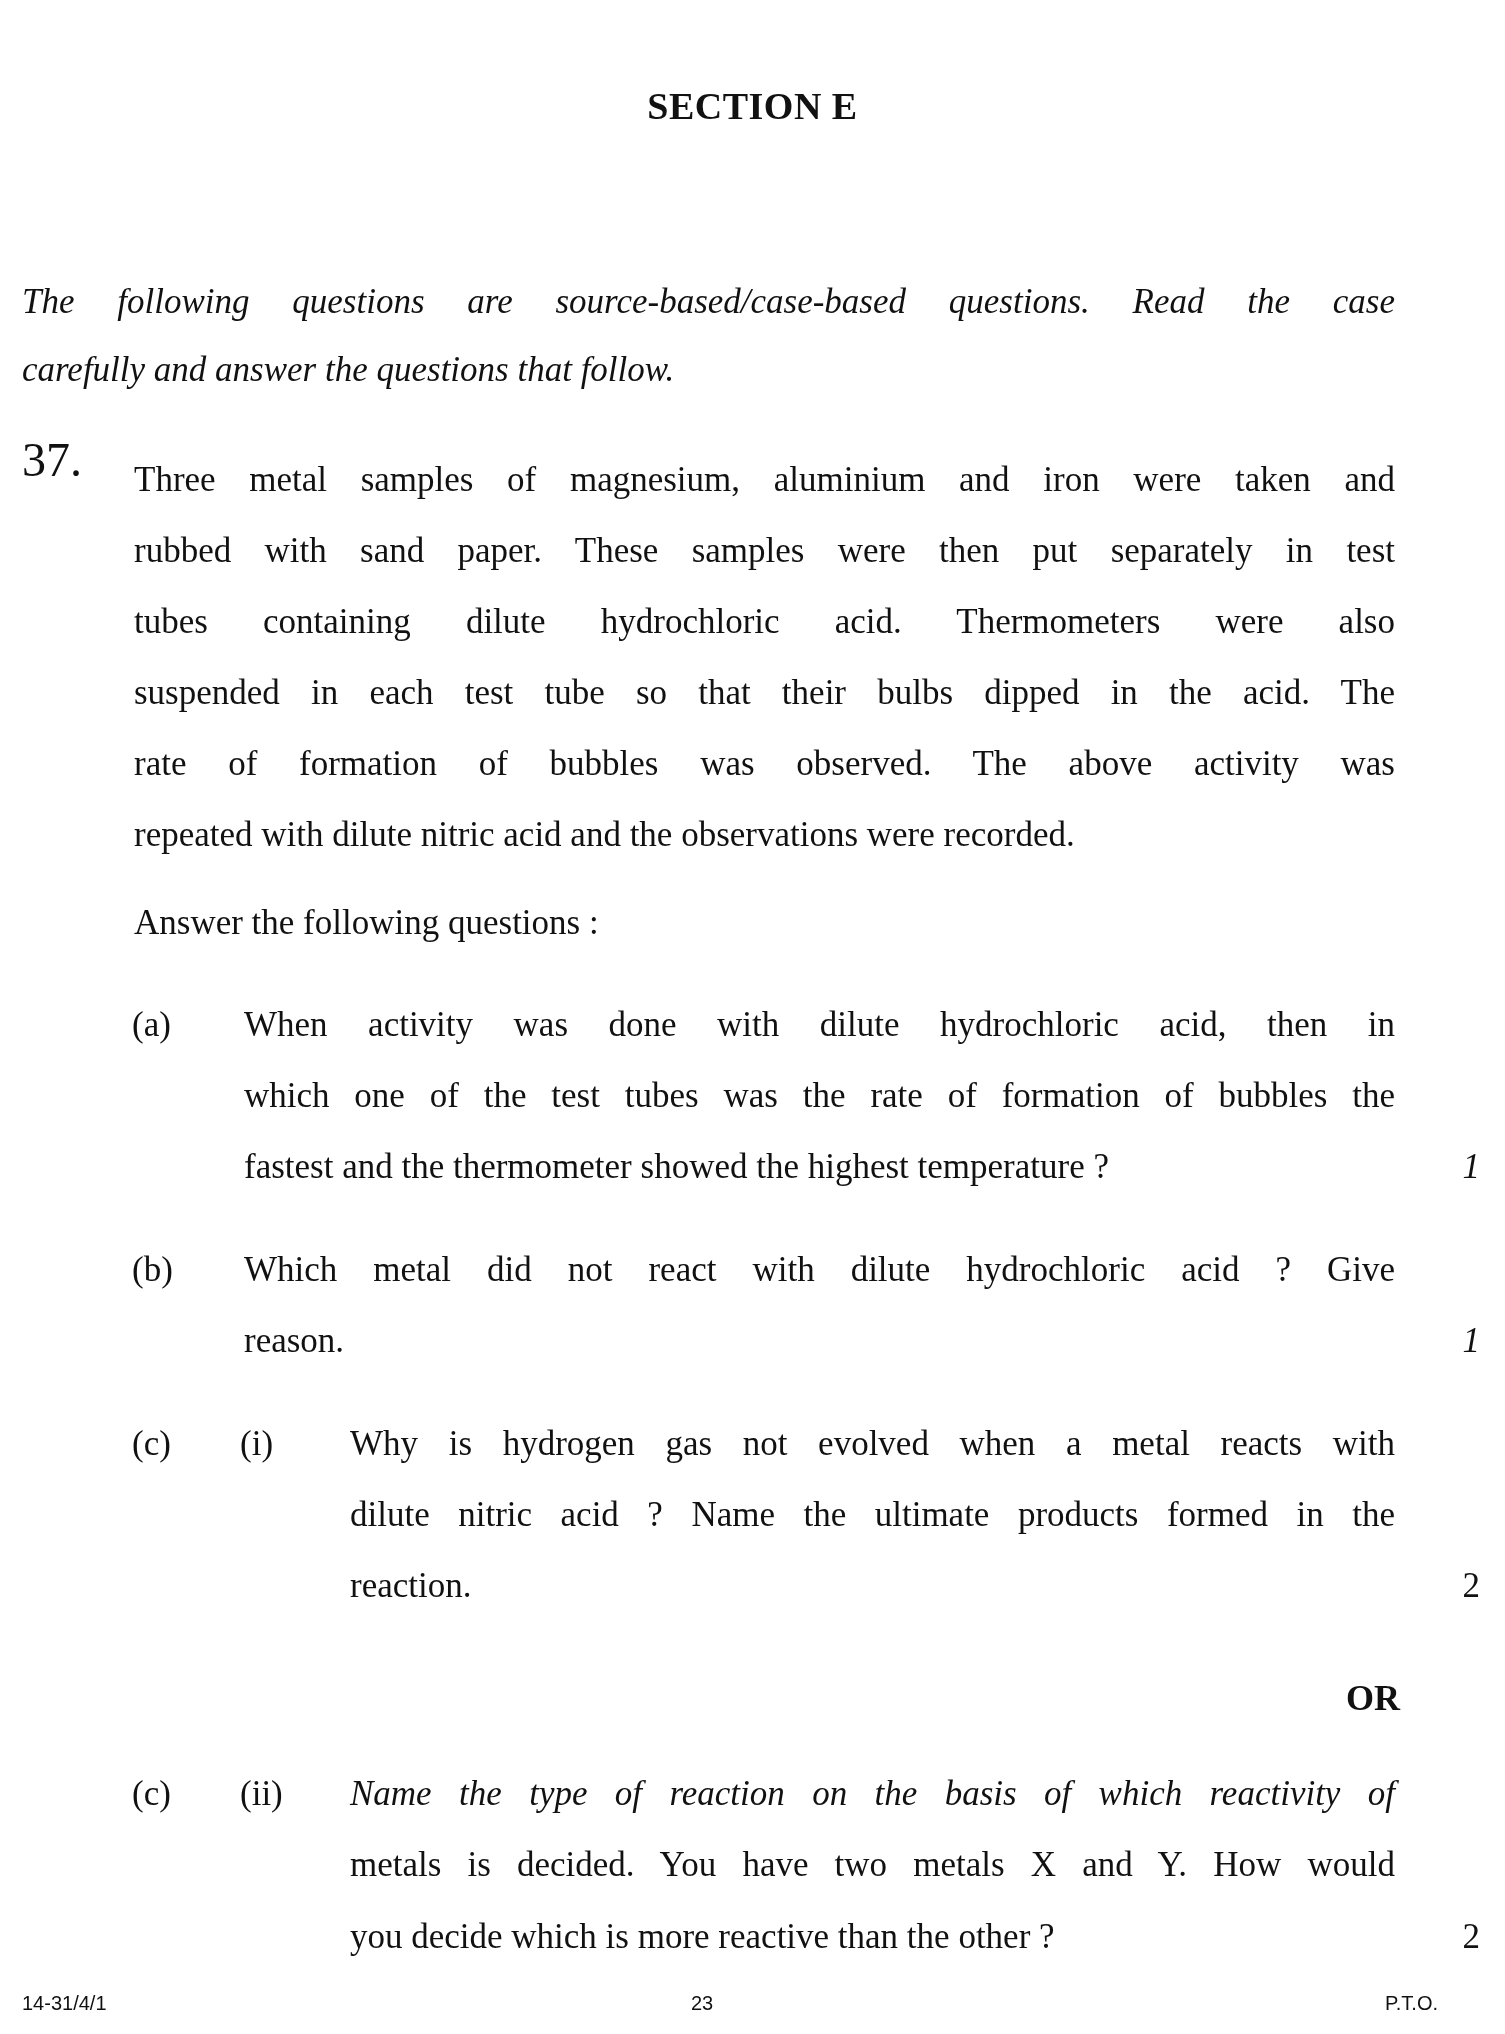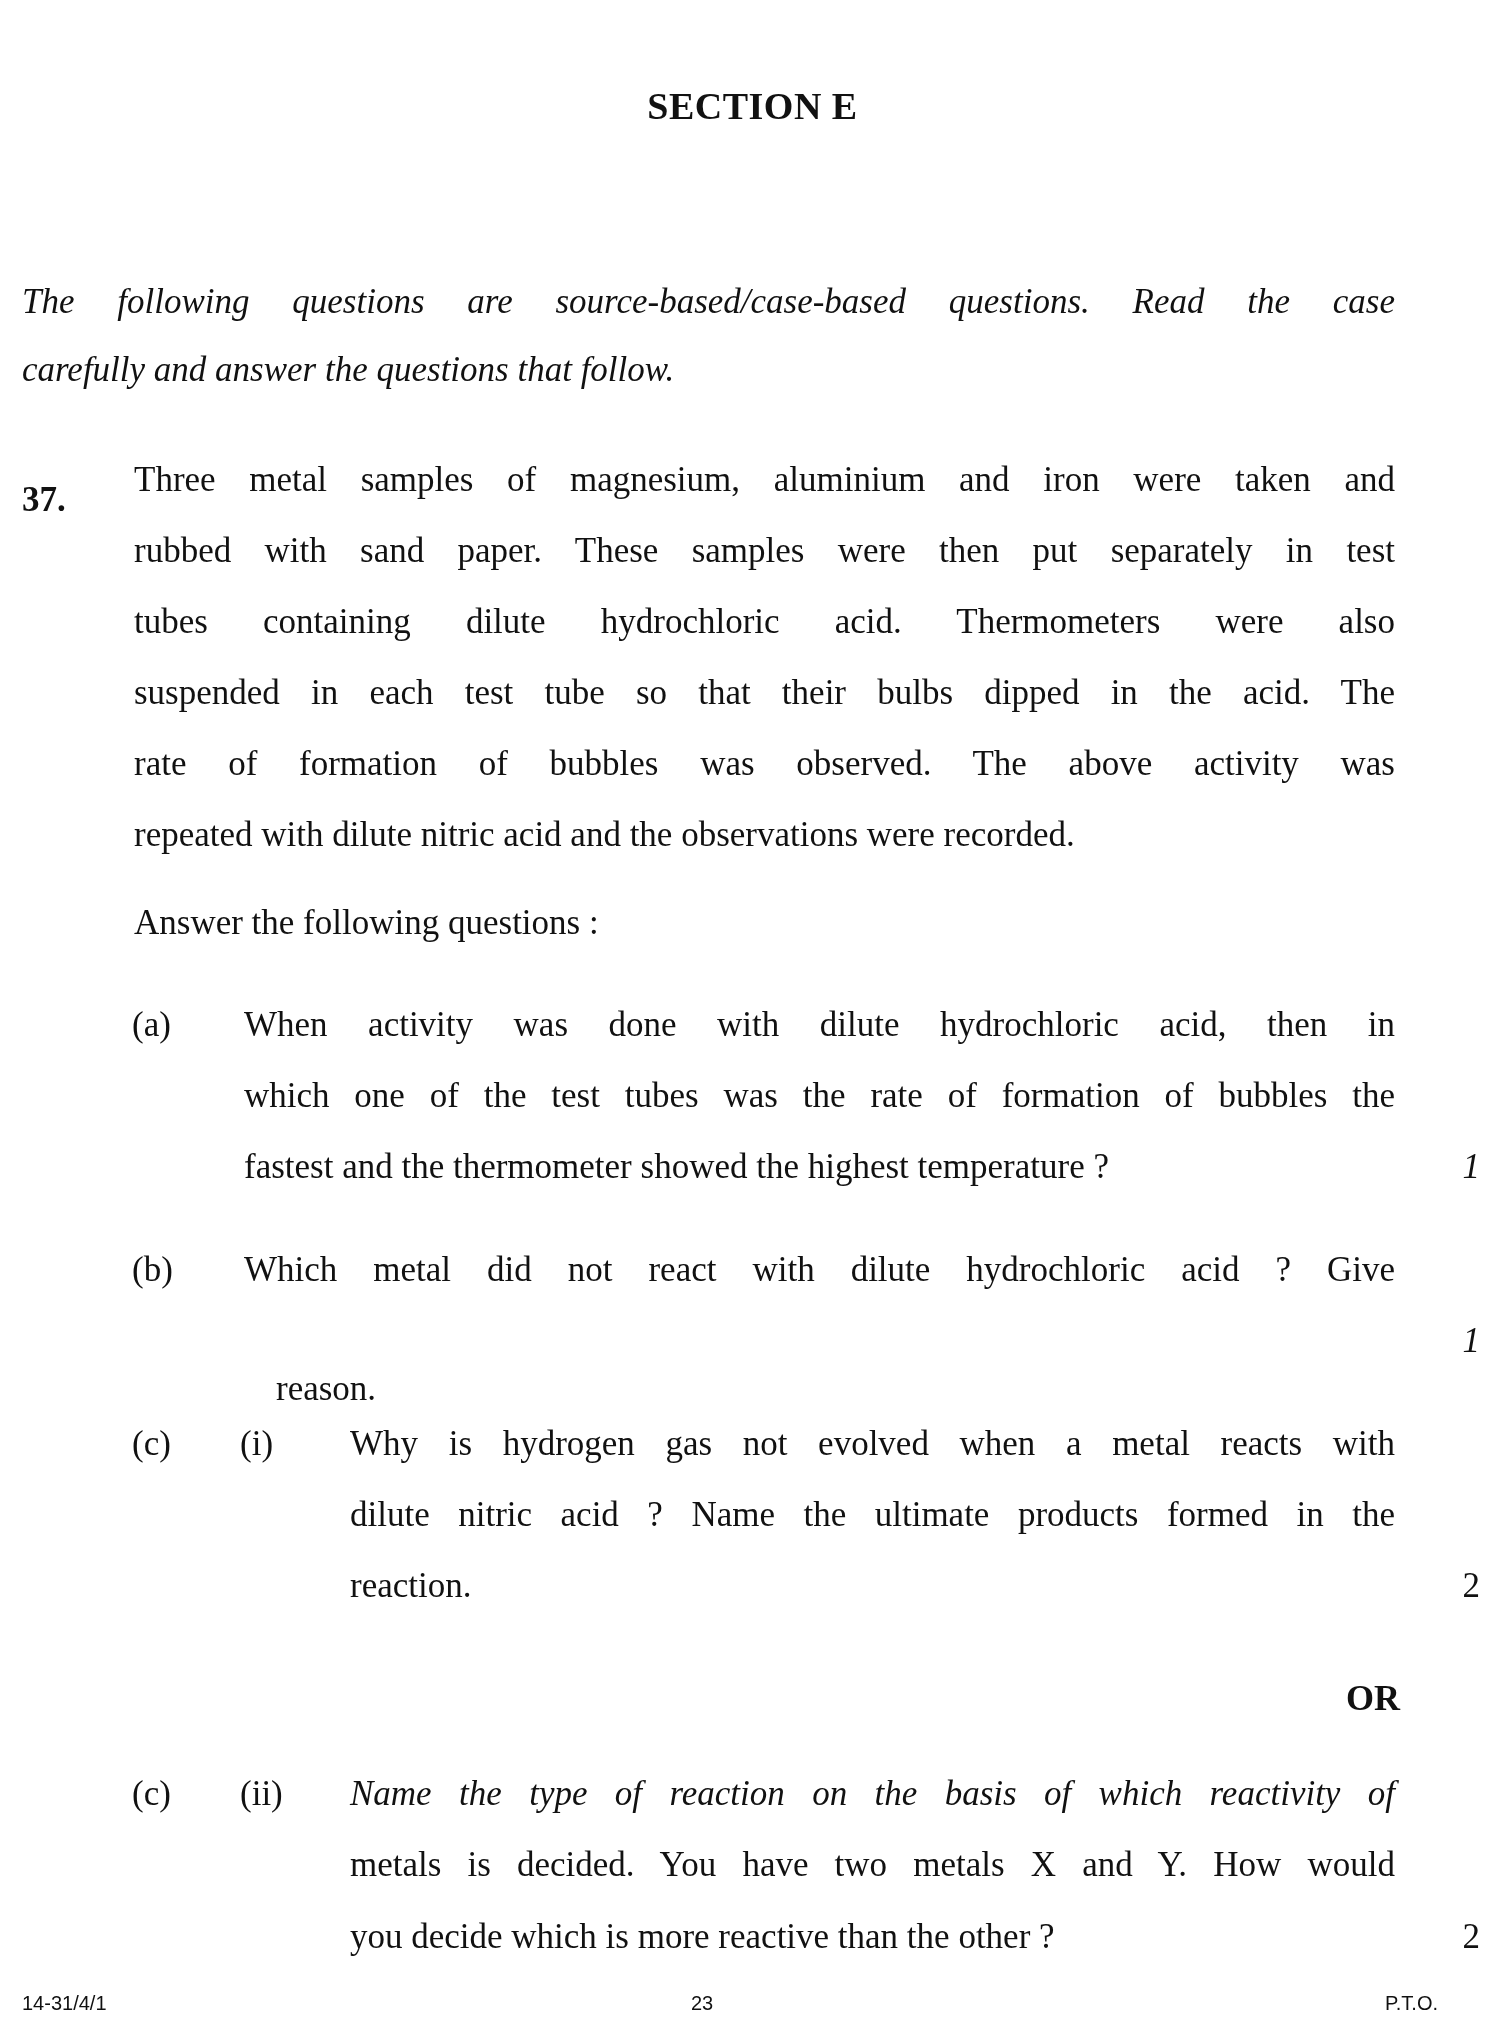--- a/index.html
+++ b/index.html
@@ -11,21 +11,21 @@
   .abs { position: absolute; }
   .section-title {
     top: 84px; left: 0; width: 1505px; text-align: center;
     font-weight: bold; font-size: 38px; letter-spacing: 0.5px;
   }
   .intro {
     left: 22px; width: 1373px; font-style: italic; font-size: 35px;
   }
   .line { font-size: 35px; line-height: 42px; white-space: nowrap; }
   .just { text-align: justify; text-align-last: justify; }
-  .qnum { left: 22px; top: 480px; font-weight: bold; font-size: 35px; }
+  .qnum { left: 22px; top: 432px; font-weight: normal; font-size: 48px; }
   .body-line { left: 134px; width: 1261px; }
   .sub-label { left: 132px; font-size: 35px; }
   .sub-text { left: 244px; width: 1151px; }
   .roman { left: 240px; font-size: 35px; }
   .roman-text { left: 350px; width: 1045px; }
   .mark { left: 1440px; width: 40px; text-align: right; font-style: italic; font-size: 35px; }
   .or { top: 1677px; left: 0; width: 1400px; text-align: right; font-weight: bold; font-size: 36px; }
   .footer {
     top: 1992px; font-family: "Liberation Sans", "DejaVu Sans", sans-serif; font-size: 20px;
   }
@@ -55,21 +55,21 @@
   <div class="abs sub-label line" style="top:1004px;">(a)</div>
   <div class="abs sub-text line just" style="top:1004px;">When activity was done with dilute hydrochloric acid, then in</div>
   <div class="abs sub-text line just" style="top:1075px;">which one of the test tubes was the rate of formation of bubbles the</div>
   <div class="abs sub-text line" style="top:1146px;">fastest and the thermometer showed the highest temperature ?</div>
   <div class="abs mark line" style="top:1146px;">1</div>
 </div>
 
 <div>
   <div class="abs sub-label line" style="top:1249px;">(b)</div>
   <div class="abs sub-text line just" style="top:1249px;">Which metal did not react with dilute hydrochloric acid ? Give</div>
-  <div class="abs sub-text line" style="top:1368px;margin-left:32px;">reason.</div>
+  <div class="abs sub-text line" style="top:1320px;">reason.</div>
   <div class="abs mark line" style="top:1320px;">1</div>
 </div>
 
 <div>
   <div class="abs sub-label line" style="top:1423px;">(c)</div>
   <div class="abs roman line" style="top:1423px;">(i)</div>
   <div class="abs roman-text line just" style="top:1423px;">Why is hydrogen gas not evolved when a metal reacts with</div>
   <div class="abs roman-text line just" style="top:1494px;">dilute nitric acid ? Name the ultimate products formed in the</div>
   <div class="abs roman-text line" style="top:1565px;">reaction.</div>
   <div class="abs mark line" style="top:1565px; font-style:normal;">2</div>

